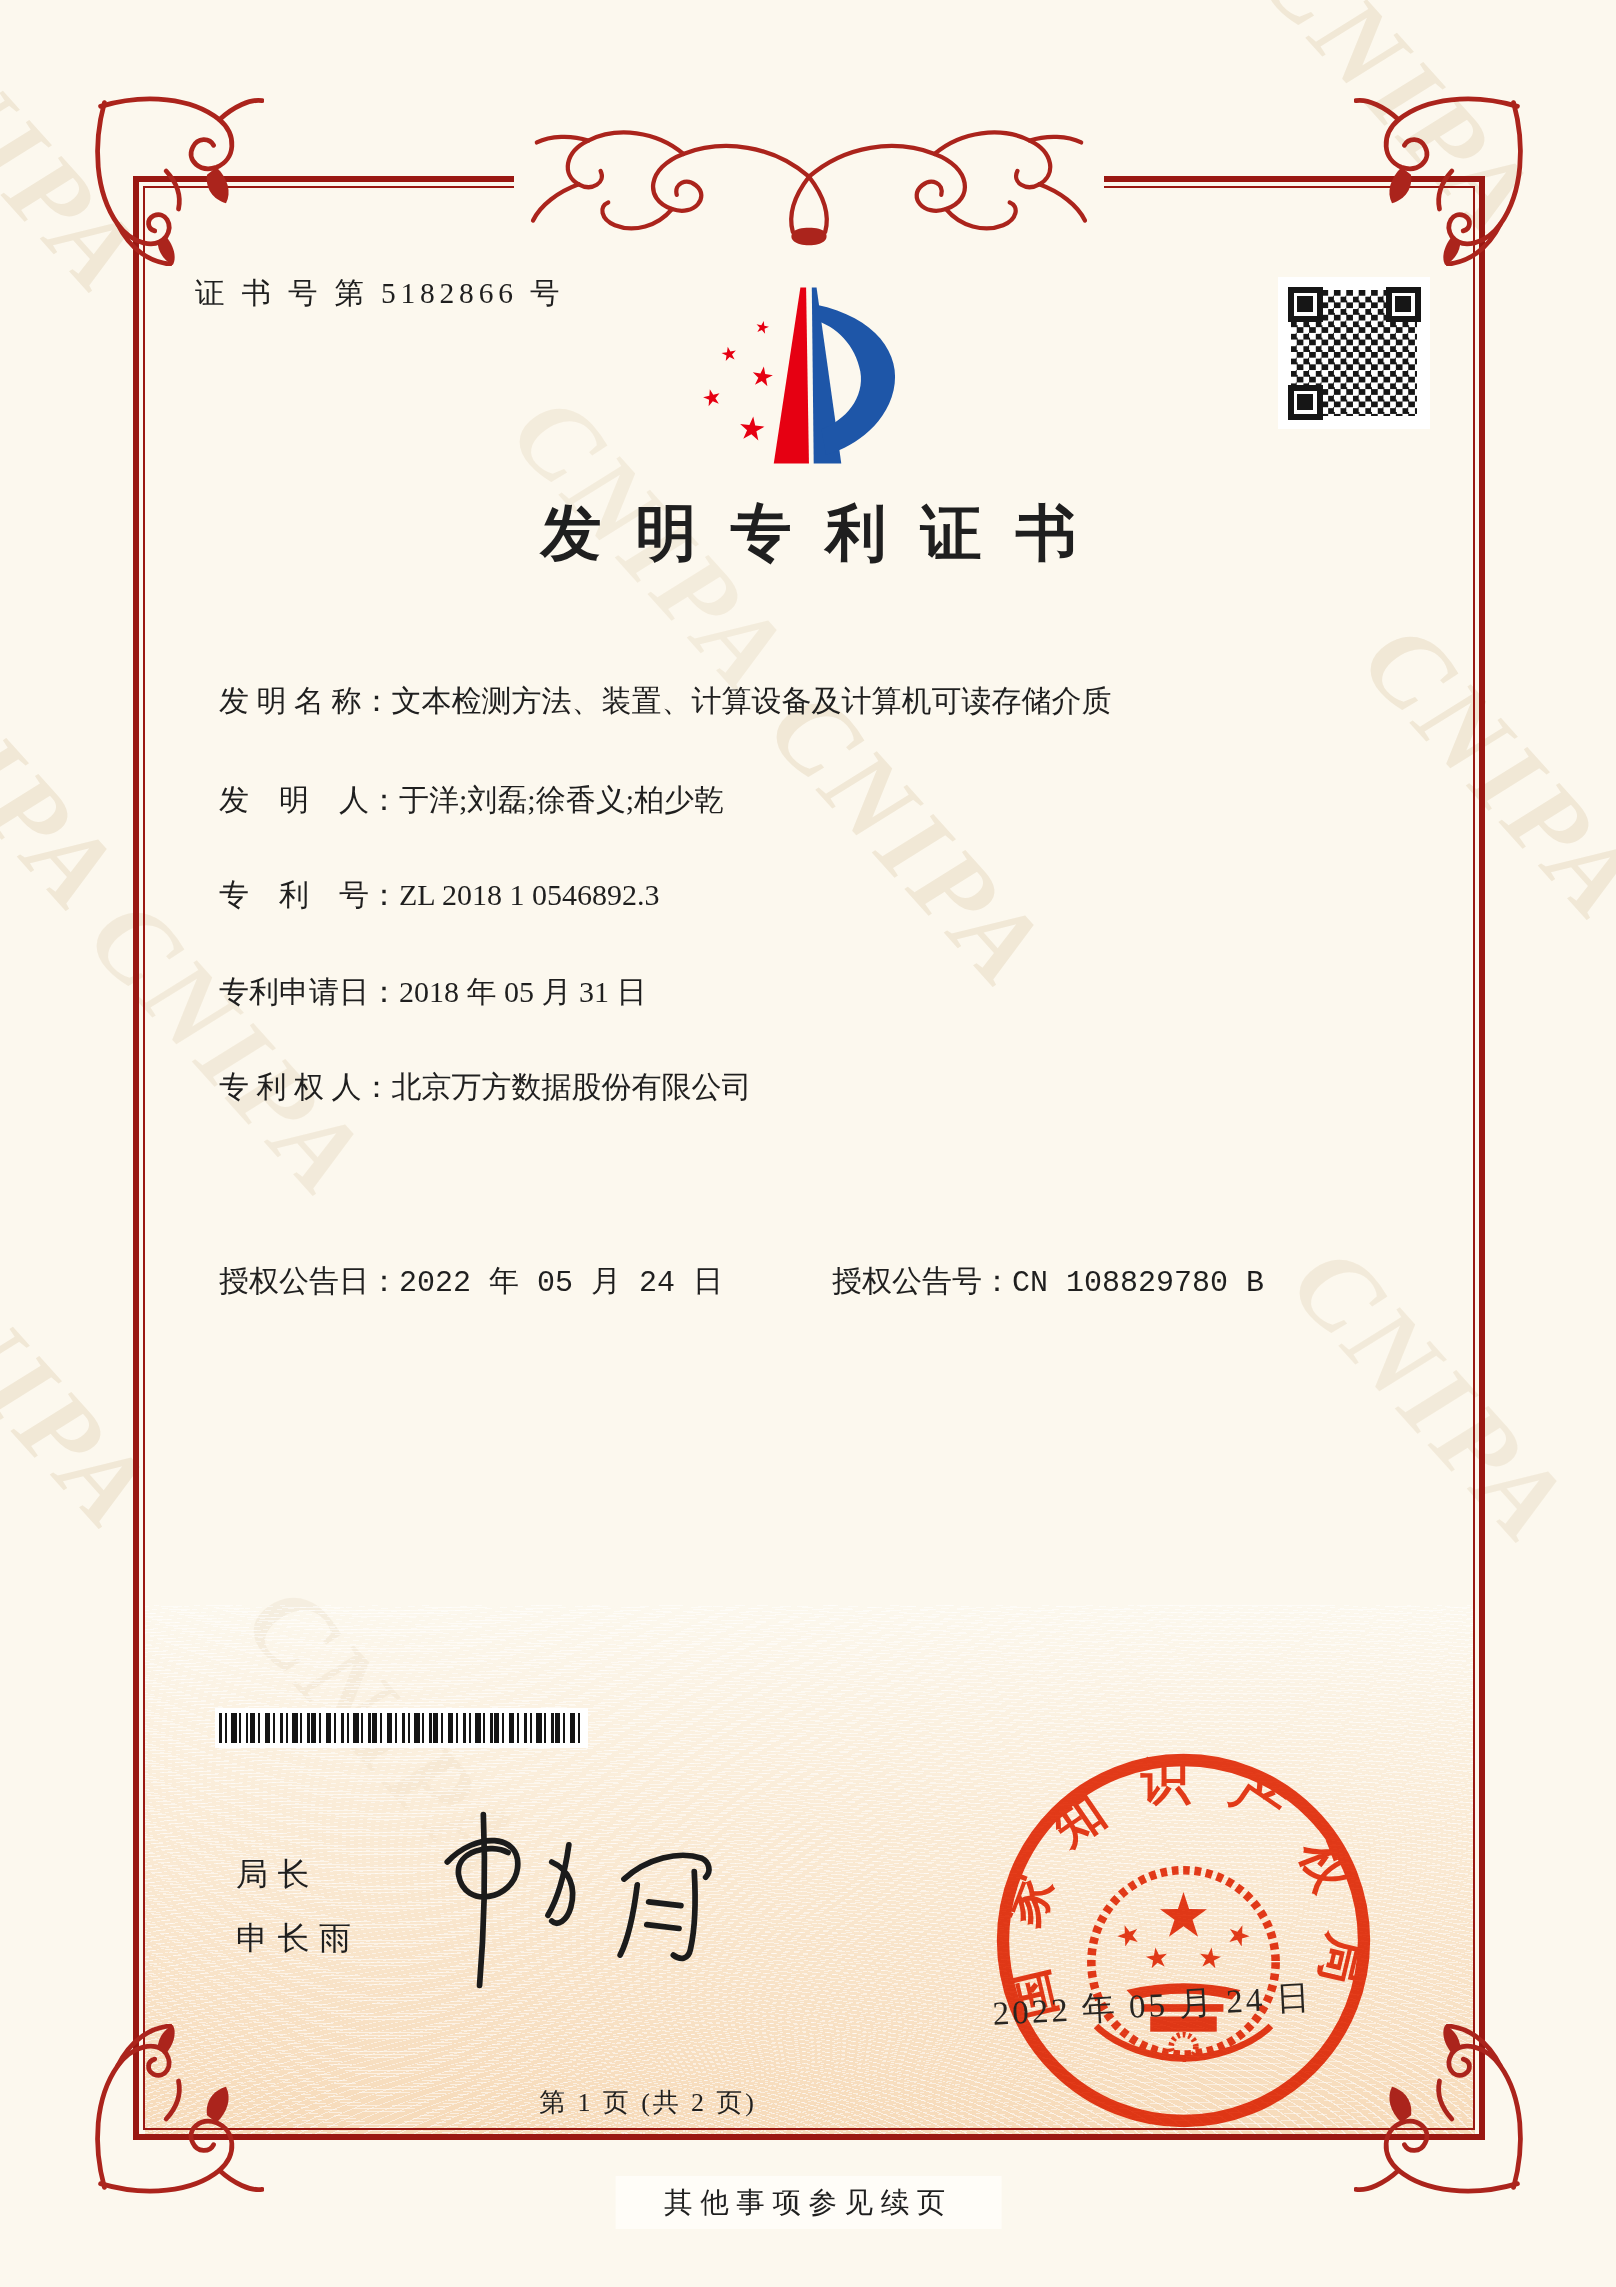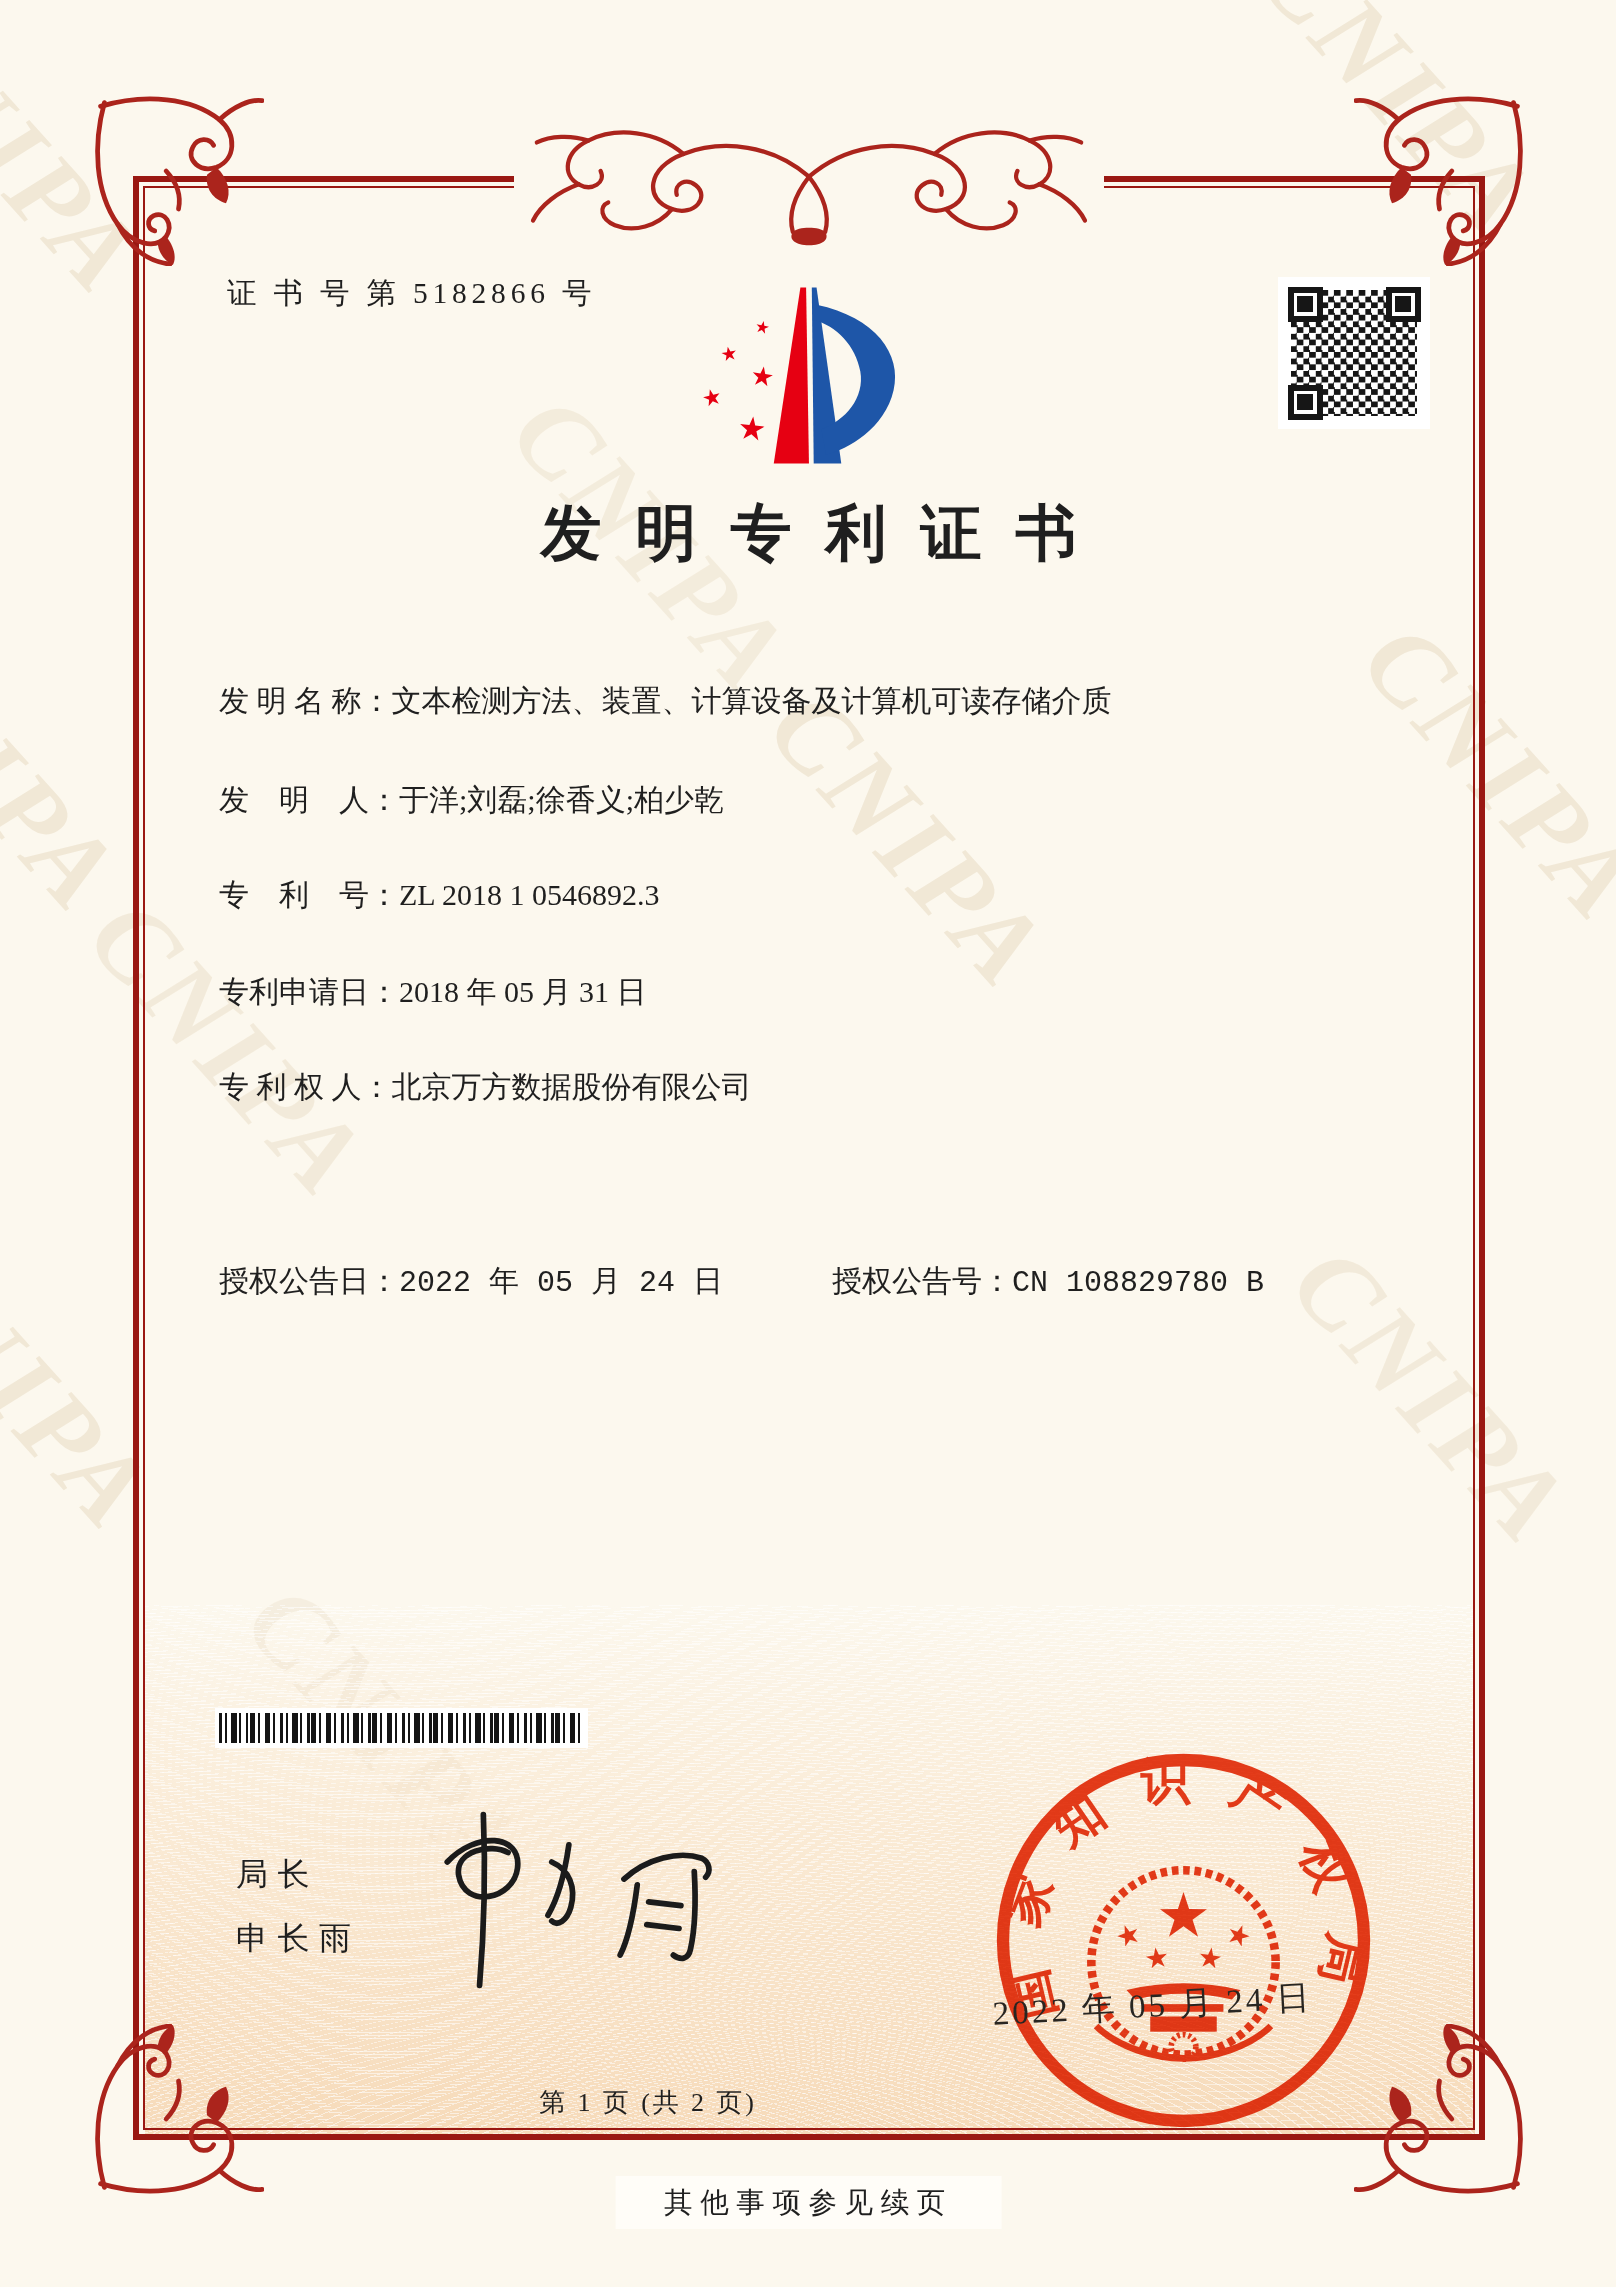--- a/index.html
+++ b/index.html
@@ -38,21 +38,21 @@
       linear-gradient(to bottom, rgba(250,233,211,0) 0%, rgba(249,227,199,.6) 40%, rgba(246,217,183,.95) 100%);
   }
   
   .ornament-top{position:absolute; left:514px; top:112px; z-index:4; background:#fcf8ee;}
   .corner{position:absolute; width:190px; height:190px; z-index:4;}
   .corner.tl{left:74px; top:76px;}
   .corner.tr{left:1354px; top:76px; transform:scaleX(-1);}
   .corner.bl{left:74px; top:2024px; transform:scaleY(-1);}
   .corner.br{left:1354px; top:2024px; transform:scale(-1,-1);}
   
-  .cert-no{position:absolute; left:195px; top:274px; font-size:29.5px; letter-spacing:4.8px; z-index:3;margin-left:32px;}
+  .cert-no{position:absolute; left:195px; top:274px; font-size:29.5px; letter-spacing:4.8px; z-index:3;}
   .logo{position:absolute; left:692px; top:276px; z-index:3;}
   .qr{position:absolute; left:1278px; top:277px; width:152px; height:152px; background:#fff; z-index:3;}
   .qr-grid{
     position:absolute; inset:13.3px;
     background:repeating-conic-gradient(#161616 0% 25%, #ffffff 0% 50%) 0 0 / 12.4px 12.4px;
   }
   .finder{position:absolute; width:23px; height:23px; border:6.7px solid #161616; background:#fff;}
   .finder::after{content:""; position:absolute; inset:3.8px; background:#161616;}
   .finder.f1{left:9.5px; top:9.5px;} .finder.f2{right:9.5px; top:9.5px;} .finder.f3{left:9.5px; bottom:9.5px;}
   .title{

